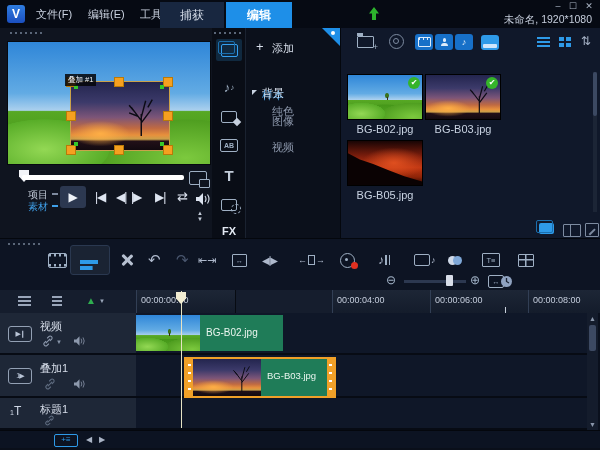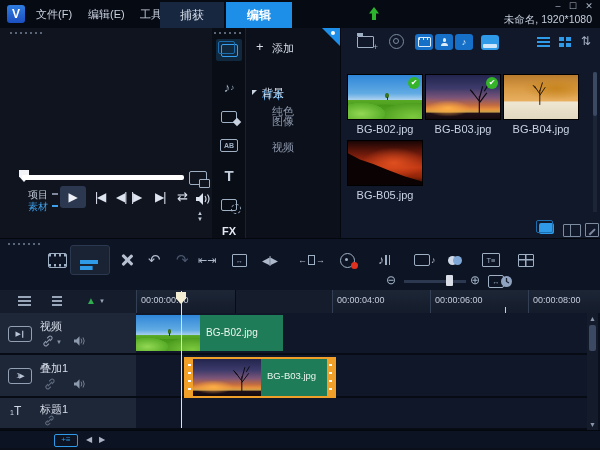--- a/index.html
+++ b/index.html
@@ -230,20 +230,42 @@
     </span>
     <span class="abs win-btn" style="right:36px;">–</span>
     <span class="abs win-btn" style="right:21px;">☐</span>
     <span class="abs win-btn" style="right:5px;">✕</span>
     <div class="abs" id="project-name">未命名, 1920*1080</div>
   </header>
 
   <section id="preview-panel" class="abs">
     <div class="abs dots" style="left:10px;top:4px;"></div>
 
+    <div id="screen" class="abs img-field">
+      <div class="mini-tree"></div>
+      <div id="overlay-clip" class="abs img-sunset">
+        <svg class="sunset-tree" viewBox="0 0 40 40">
+          <path d="M22 38 L22 18 M22 24 L13 12 M22 26 L31 14 M22 21 L26 6 M16 16 l-5 -6 M28 12 l4 -7 M19 20 l-8 -3" stroke="#0b0b14" stroke-width="1.3" fill="none"></path>
+        </svg>
+      </div>
+
+      <div class="handle" style="left:58px;top:35px;"></div>
+      <div class="handle" style="left:106px;top:35px;"></div>
+      <div class="handle" style="left:155px;top:35px;"></div>
+      <div class="handle" style="left:58px;top:69px;"></div>
+      <div class="handle" style="left:155px;top:69px;"></div>
+      <div class="handle" style="left:58px;top:103px;"></div>
+      <div class="handle" style="left:106px;top:103px;"></div>
+      <div class="handle" style="left:155px;top:103px;"></div>
+      <div class="gdot" style="left:66px;top:43px;"></div>
+      <div class="gdot" style="left:152px;top:43px;"></div>
+      <div class="gdot" style="left:66px;top:100px;"></div>
+      <div class="gdot" style="left:152px;top:100px;"></div>
+      <div id="overlay-label" class="abs">叠加 #1</div>
+    </div>
 
     <div id="scrub-marker" class="abs"></div>
     <div id="scrub-bar" class="abs"></div>
     <span class="abs ico" style="left:189px;top:143px;">
         <span class="i-dualscreen"></span>
       </span>
 
     <span class="abs mode-lbl" style="left:28px;top:160px;color:#c3cbd8;">项目</span>
     <span class="abs mode-tick" style="left:52px;top:165px;"></span>
     <span class="abs mode-lbl" style="left:28px;top:172px;color:#3f9fe8;">素材</span>
@@ -341,28 +363,20 @@
     </div>
     <div class="lib-item" style="left:84px;top:46px;">
       <div class="thumb img-sunset">
         <svg class="sunset-tree" viewBox="0 0 40 40">
           <path d="M22 38 L22 18 M22 24 L13 12 M22 26 L31 14 M22 21 L26 6 M16 16 l-5 -6 M28 12 l4 -7" stroke="#0b0b14" stroke-width="1.4" fill="none"></path>
           </svg>
         <span class="check"></span>
       </div>
       <div class="thumb-name">BG-B03.jpg</div>
     </div>
-    <div class="lib-item" style="left:162px;top:46px;">
-      <div class="thumb img-desert">
-        <svg class="desert-tree" viewBox="0 0 40 40">
-          <path d="M20 38 L20 16 M20 22 L12 10 M20 24 L28 12 M20 18 L24 5 M14 14 l-4 -5" stroke="#241408" stroke-width="1.4" fill="none"></path>
-          </svg>
-      </div>
-      <div class="thumb-name">BG-B04.jpg</div>
-    </div>
     <div class="lib-item" style="left:6px;top:112px;">
       <div class="thumb img-red"></div>
       <div class="thumb-name">BG-B05.jpg</div>
     </div>
 
     <div class="abs vscroll" style="left:252px;top:44px;width:4px;height:140px;">
       <div class="vthumb" style="width:4px;height:44px;"></div>
     </div>
 
     <span class="abs ico" style="left:198px;top:195px;">

